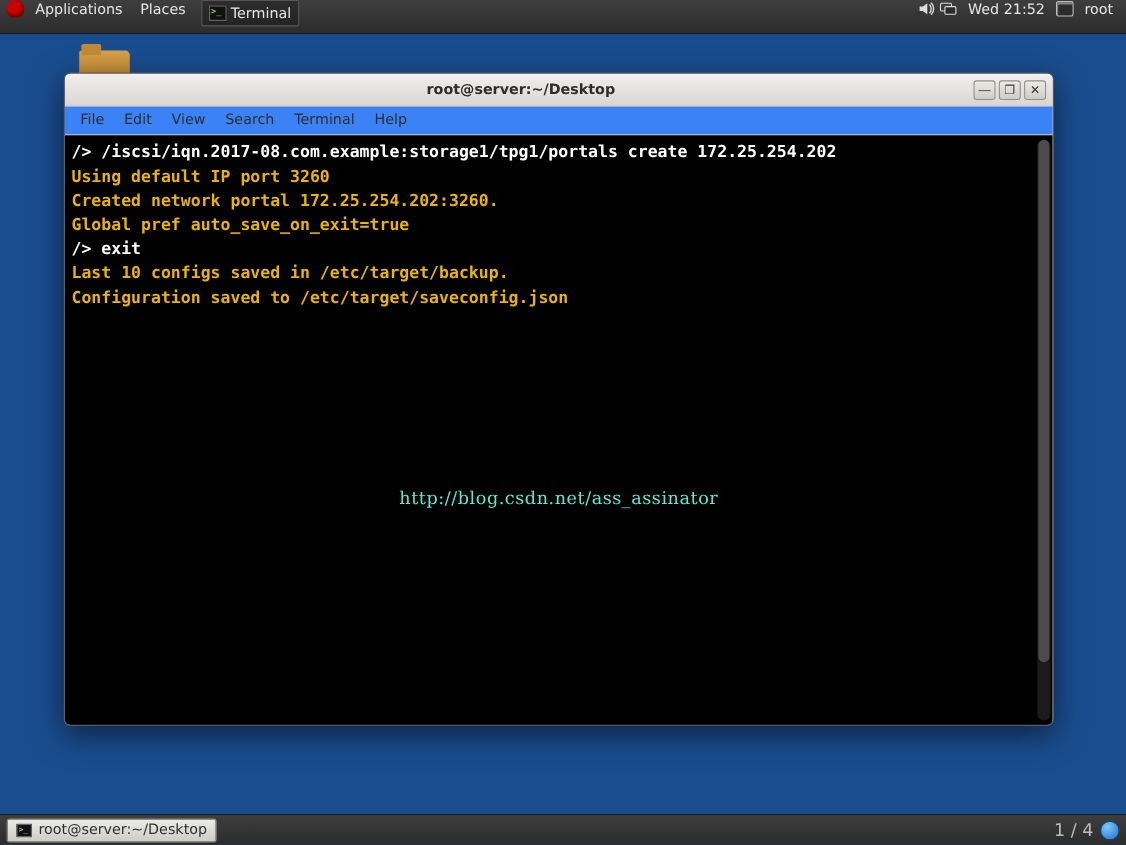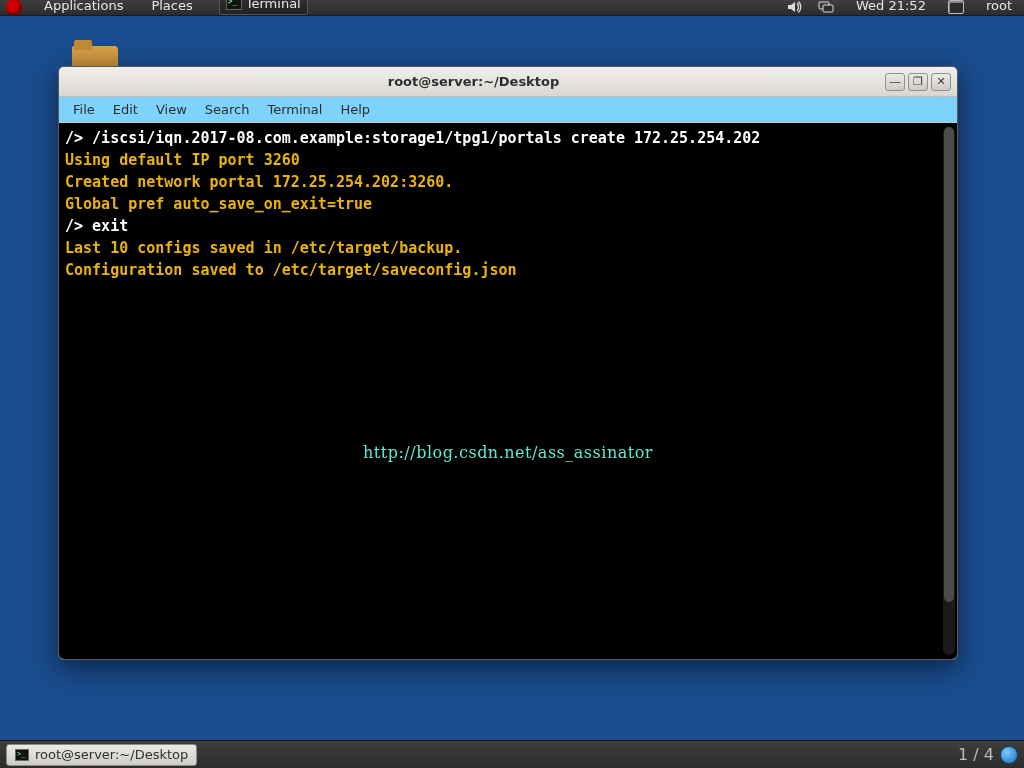--- a/index.html
+++ b/index.html
@@ -6,27 +6,27 @@
 body {
   width: 1024px; height: 768px;
   background: #1a4d8f;
   font-family: "DejaVu Sans", "Liberation Sans", sans-serif;
   font-size: 13px;
   overflow: hidden;
   position: relative;
 }
 
 .top-panel {
-  height: 16px;
+  height: 31px;
   background: linear-gradient(#3e3e3e,#2c2c2c);
   color: #e6e6e6;
   display: flex;
-  align-items: flex-end;
+  align-items: flex-start;
   padding: 0 6px;
-  gap: 16px;
+  gap: 4px;
   border-bottom: 1px solid #1b1b1b;
 }
 .top-panel .hat {
   width: 16px; height: 16px;
   background: radial-gradient(circle at 40% 35%, #cc0000 40%, #7a0000 70%);
   border-radius: 50% 50% 40% 40%;
 }
 .top-panel .menu-item { padding: 2px 6px; cursor: pointer; }
 .top-panel .spacer { flex: 1; }
 .app-ind {
@@ -88,21 +88,21 @@
   width:20px; height:18px; margin-left:3px;
   background: linear-gradient(#eceae7,#cfccc7);
   border:1px solid #938f89; border-radius:3px;
   display:flex; align-items:center; justify-content:center;
   font-size:11px; color:#3a3a3a; cursor:pointer;
 }
 .menubar {
   height: 26px;
   display:flex; align-items:center;
   padding: 0 6px; gap: 2px;
-  background:#7dd3fc;
+  background:#3b82f6;
   border-bottom:1px solid #c8c5c0;
 }
 .menubar .mitem { padding: 2px 8px; color:#2d2d2d; cursor:pointer; }
 .terminal-body {
   flex:1; background:#000; color:#fff;
   font-family: "DejaVu Sans Mono","Liberation Mono",monospace;
   font-size: 15px; font-weight: bold;
   line-height: 22px;
   padding: 4px 6px 4px 6px;
   position: relative;

